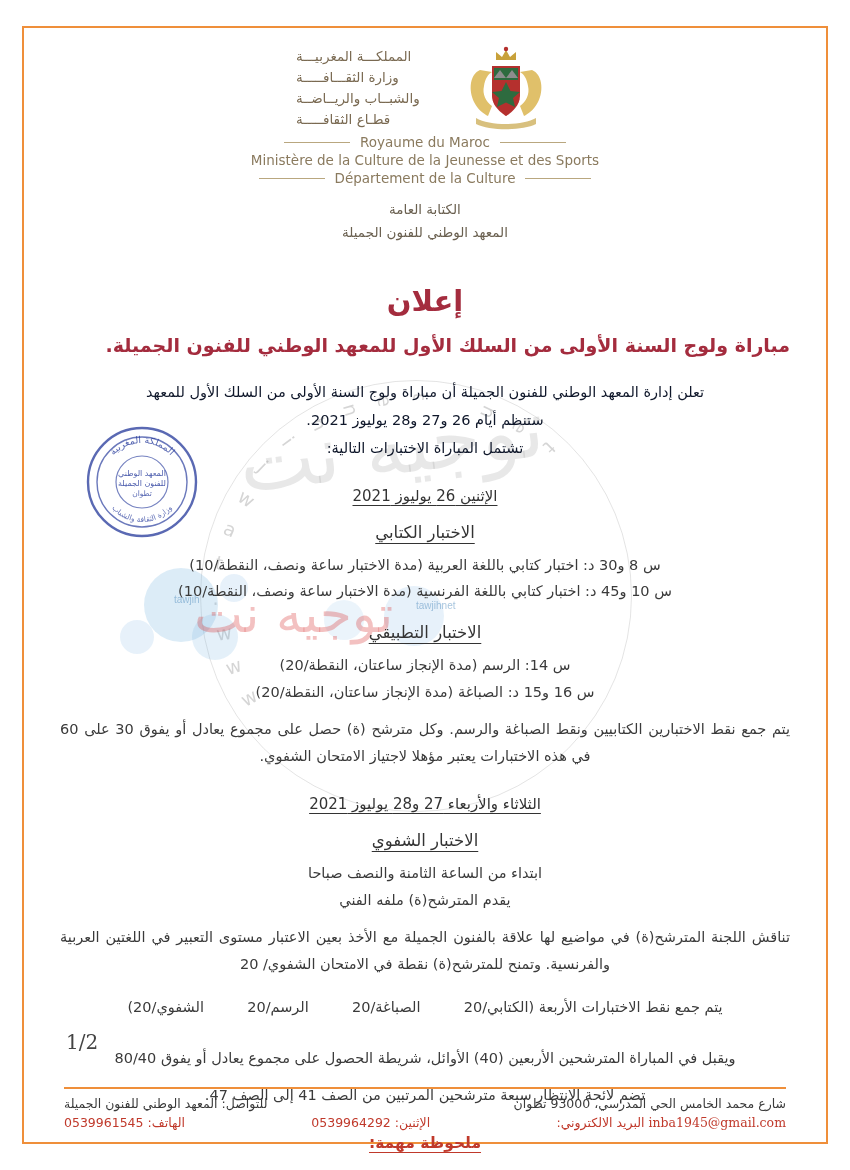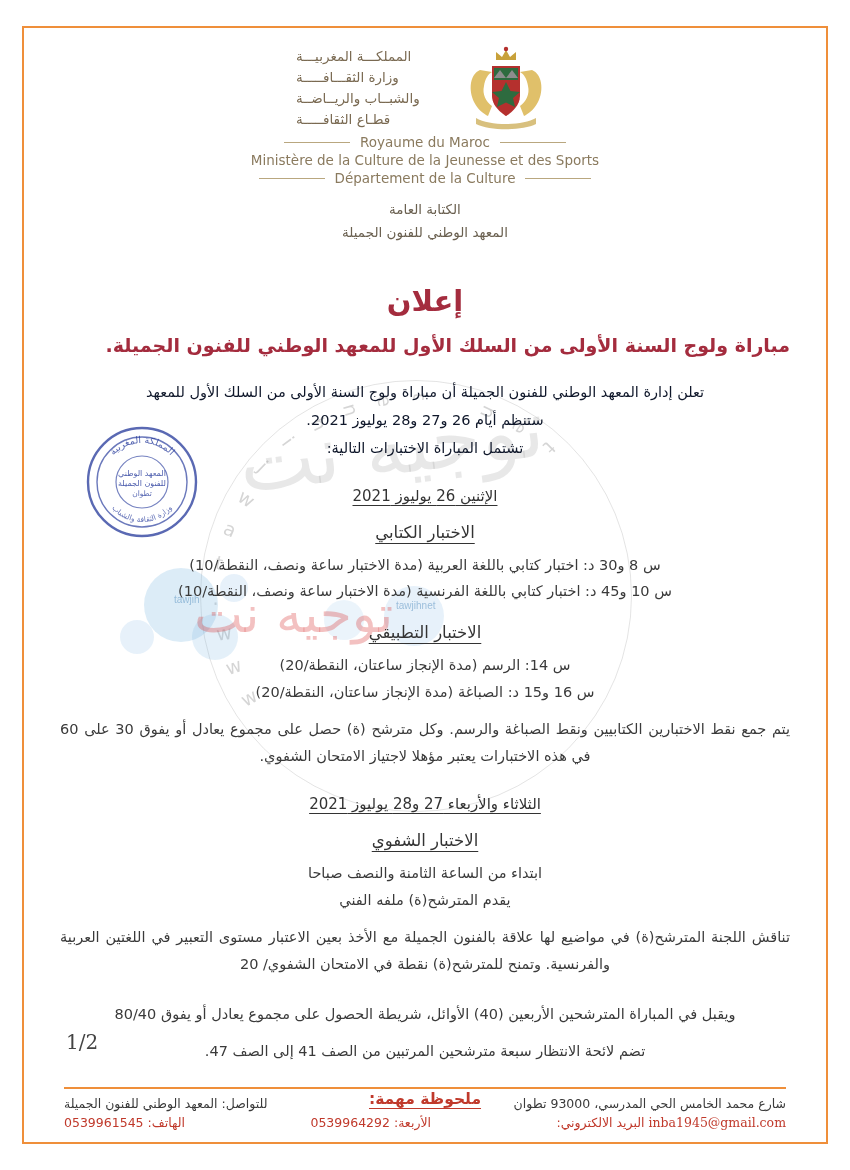--- a/index.html
+++ b/index.html
@@ -300,21 +300,21 @@
       </div>
     <div class="wm-big-ar">توجيه نت</div>
     <div class="wm-bubble b1"></div>
     <div class="wm-bubble b2"></div>
     <div class="wm-bubble b3"></div>
     <div class="wm-bubble b4"></div>
     <div class="wm-bubble b5"></div>
     <div class="wm-bubble b6"></div>
     <div class="wm-red">توجيه نت</div>
     <div class="wm-tag" style="left:150px; top:566px;">tawjih</div>
-    <div class="wm-tag" style="left:372px; top:572px;">tawjihnet</div>
+    <div class="wm-tag" style="left:392px; top:572px;">tawjihnet</div>
   </div>
 
   <div class="stamp">
     <svg viewBox="0 0 116 116" width="116" height="116" aria-hidden="true">
       <circle cx="58" cy="58" r="54" fill="none" stroke="#2b3f9e" stroke-width="2.4" opacity="0.78"></circle>
       <circle cx="58" cy="58" r="45" fill="none" stroke="#2b3f9e" stroke-width="1.4" opacity="0.7"></circle>
       <circle cx="58" cy="58" r="26" fill="none" stroke="#2b3f9e" stroke-width="1.2" opacity="0.65"></circle>
       <path id="stp-top" d="M 58,58 m -39,0 a 39,39 0 0 1 78,0" fill="none"></path>
       <path id="stp-bot" d="M 58,58 m -40,0 a 40,40 0 0 0 80,0" fill="none"></path>
       <text font-size="9.5" fill="#2b3f9e" opacity="0.8" font-family="DejaVu Sans, sans-serif">
@@ -415,22 +415,31 @@
 
     <div class="sec-head">
       <span>الاختبار الشفوي</span>
     </div>
     <div class="lines">
       <div>ابتداء من الساعة الثامنة والنصف صباحا</div>
       <div>يقدم المترشح(ة) ملفه الفني</div>
     </div>
     <div class="para">تناقش اللجنة المترشح(ة) في مواضيع لها علاقة بالفنون الجميلة مع الأخذ بعين الاعتبار مستوى التعبير في اللغتين العربية والفرنسية. وتمنح للمترشح(ة) نقطة في الامتحان الشفوي/ 20</div>
 
-
-    <div class="lines" style="margin-top:22px;">
+    <div class="marks-row">
+      <span>يتم جمع نقط الاختبارات الأربعة (الكتابي/20</span>
+      <span class="gap"></span>
+      <span>الصباغة/20</span>
+      <span class="gap"></span>
+      <span>الرسم/20</span>
+      <span class="gap"></span>
+      <span>الشفوي/20)</span>
+    </div>
+
+    <div class="lines" style="margin-top:30px;">
       <div>ويقبل في المباراة المترشحين الأربعين (40) الأوائل، شريطة الحصول على مجموع يعادل أو يفوق 80/40</div>
     </div>
     <div class="lines" style="">
       <div>تضم لائحة الانتظار سبعة مترشحين المرتبين من الصف 41 إلى الصف 47.</div>
     </div>
 
     <div class="note-head">
       <span>ملحوظة مهمة:</span>
     </div>
 
@@ -443,21 +452,21 @@
     <div class="foot-row r1">
       <div class="foot-item">شارع محمد الخامس الحي المدرسي، 93000 تطوان</div>
       <div class="foot-item">للتواصل: المعهد الوطني للفنون الجميلة</div>
     </div>
     <div class="foot-row r2">
       <div class="foot-item">
         <span class="mail">inba1945@gmail.com</span>
         <span class="lbl">البريد الالكتروني:</span>
       </div>
       <div class="foot-item">
-        <span class="lbl">الأربعة:</span>
+        <span class="lbl">الإثنين:</span>
         <span class="val">0539964292</span>
       </div>
       <div class="foot-item">
         <span class="lbl">الهاتف:</span>
         <span class="val">0539961545</span>
       </div>
     </div>
   </div>
 
 </div>

